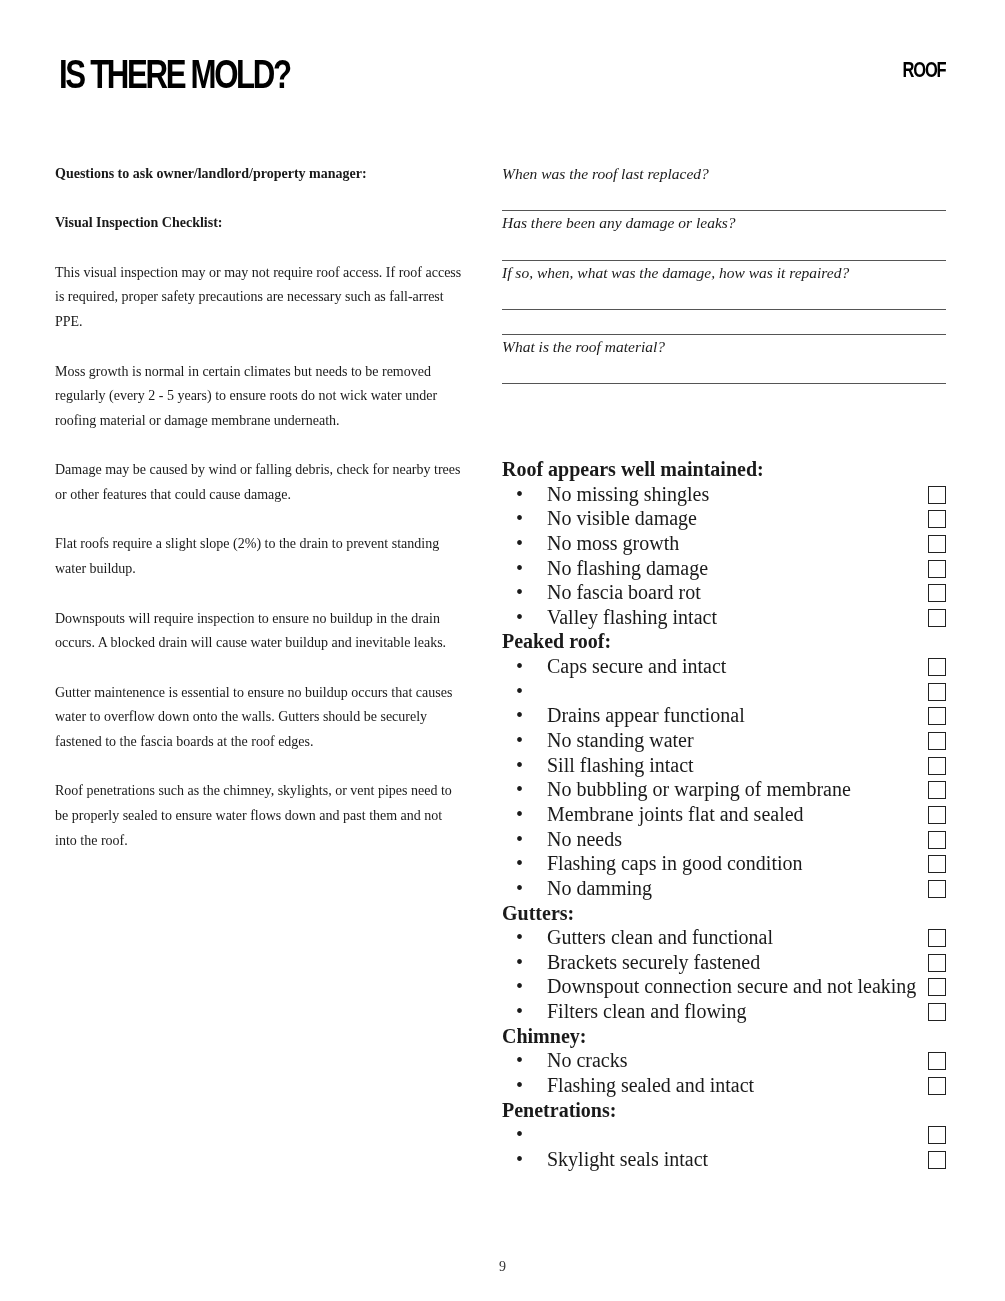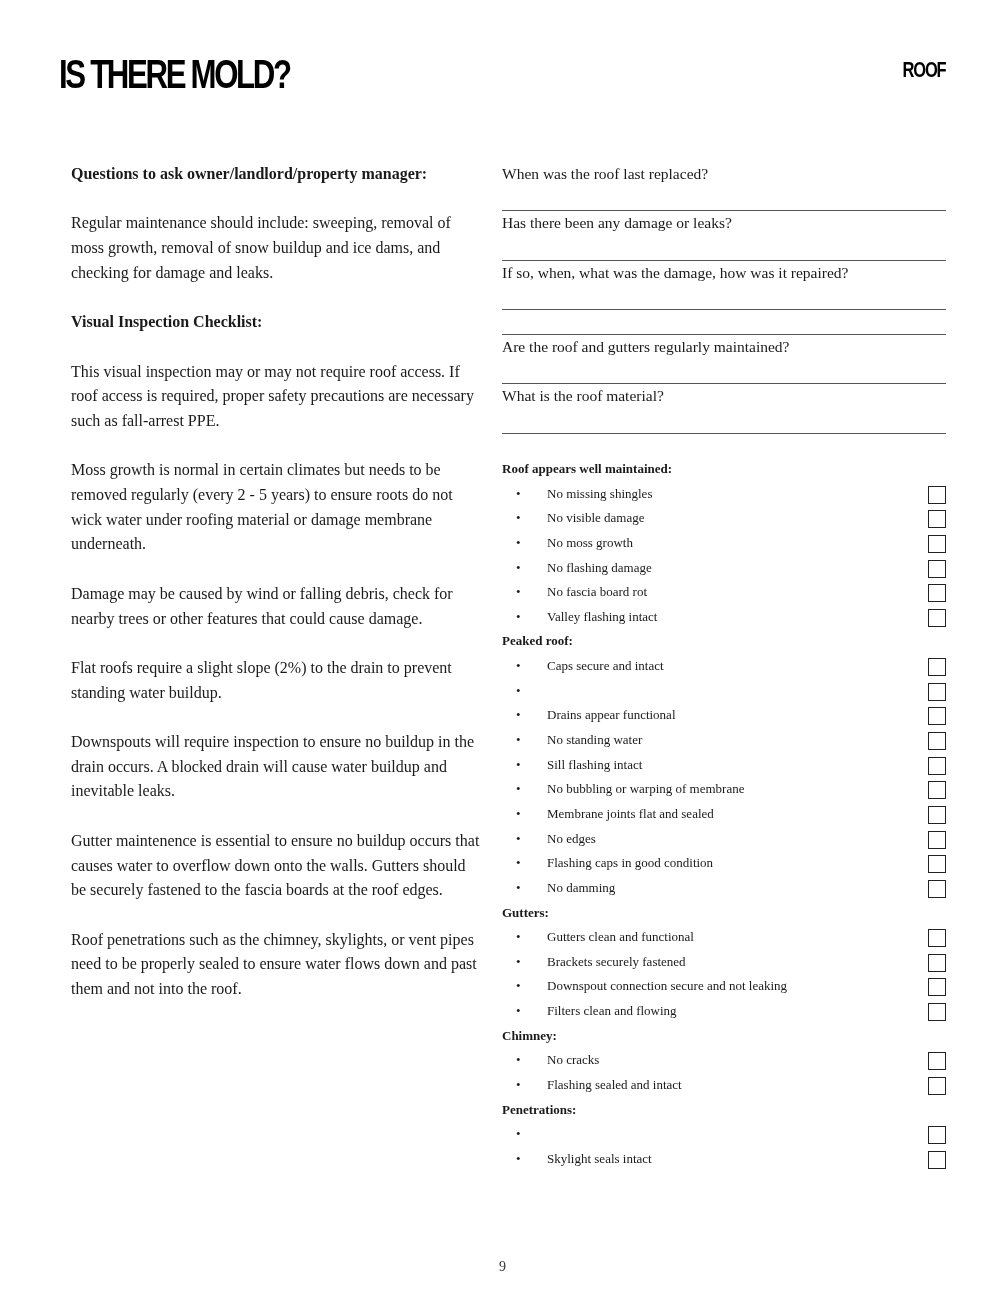--- a/index.html
+++ b/index.html
@@ -9,47 +9,46 @@
     font-family: "Liberation Sans", sans-serif; font-weight: 700;
     font-size: 40px; line-height: 44px; letter-spacing: -3px;
     transform: scaleX(0.78); transform-origin: left top; color: #000;
   }
   .section-tag {
     position: absolute; right: 59px; top: 58px;
     font-family: "Liberation Sans", sans-serif; font-weight: 700;
     font-size: 22px; line-height: 24px; letter-spacing: -1.5px;
     transform: scaleX(0.75); transform-origin: right top; color: #000;
   }
-  .col-left { position: absolute; left: 71px; top: 162px; width: 410px; font-size: 16px; line-height: 24.7px; }
+  .col-left { position: absolute; left: 55px; top: 162px; width: 410px; font-size: 14px; line-height: 24.7px; }
   .col-left p { margin: 0 0 24.7px 0; }
   .col-left .bold { font-weight: 700; }
   .col-left .checklist-heading { margin-top: 24.6px; font-family: Liberation Serif, serif; }
 
   .col-right { position: absolute; left: 502px; top: 162px; width: 444px; font-size: 15.5px; line-height: 24.7px; }
   .question { position: relative; }
-  .question-text { height: 24.7px; }
+  .question-text { height: 24.7px; font-style: italic; }
   .answer-line { height: 24.7px; border-bottom: 1px solid #555; box-sizing: border-box; }
   .answer-line.extra { height: 24.7px; }
-  .checklist { position: absolute; left: 502px; top: 457px; width: 444px; font-size: 13px; line-height: 24.65px; }
+  .checklist { position: absolute; left: 502px; top: 457px; width: 444px; font-size: 20px; line-height: 24.65px; }
   .cl-heading { font-weight: 700; height: 24.65px; }
   .cl-item { position: relative; height: 24.65px; }
   .cl-bullet { position: absolute; left: 14px; top: 0; }
   .cl-label { position: absolute; left: 45px; top: 0; }
   .cl-box { position: absolute; right: 0; top: 4px; width: 16px; height: 16px; border: 1.6px solid #222; background: #fff; cursor: pointer; }
   .page-number { position: absolute; left: 0; width: 1005px; top: 1259px; text-align: center; font-size: 14px; color: #333; }
 </style>
 </head>
 <body>
 
 <div class="page-title">IS THERE MOLD?</div>
 <div class="section-tag">ROOF</div>
 
 <div class="col-left">
   <p class="bold">Questions to ask owner/landlord/property manager:</p>
-  <p>Regular maintenance should include: sweeping, removal of moss growth, removal of snow buildup and ice dams, and checking for damage and leaks.</p>
   <p class="bold checklist-heading">Visual Inspection Checklist:</p>
   <p>This visual inspection may or may not require roof access. If roof access is required, proper safety precautions are necessary such as fall-arrest PPE.</p>
   <p>Moss growth is normal in certain climates but needs to be removed regularly (every 2 - 5 years) to ensure roots do not wick water under roofing material or damage membrane underneath.</p>
   <p>Damage may be caused by wind or falling debris, check for nearby trees or other features that could cause damage.</p>
   <p>Flat roofs require a slight slope (2%) to the drain to prevent standing water buildup.</p>
   <p>Downspouts will require inspection to ensure no buildup in the drain occurs. A blocked drain will cause water buildup and inevitable leaks.</p>
   <p>Gutter maintenence is essential to ensure no buildup occurs that causes water to overflow down onto the walls. Gutters should be securely fastened to the fascia boards at the roof edges.</p>
   <p>Roof penetrations such as the chimney, skylights, or vent pipes need to be properly sealed to ensure water flows down and past them and not into the roof.</p>
 </div>
 
@@ -61,24 +60,20 @@
     <div class="question">
       <div class="question-text">Has there been any damage or leaks?</div>
       <div class="answer-line"></div>
     </div>
     <div class="question">
       <div class="question-text">If so, when, what was the damage, how was it repaired?</div>
       <div class="answer-line"></div>
       <div class="answer-line extra"></div>
     </div>
     <div class="question">
-      <div class="question-text">Are the roof and gutters regularly maintained?</div>
-      <div class="answer-line"></div>
-    </div>
-    <div class="question">
       <div class="question-text">What is the roof material?</div>
       <div class="answer-line"></div>
     </div>
   </div>
 
 <div class="checklist" id="checklist">
     <div class="cl-heading">Roof appears well maintained:</div>
     <div class="cl-item">
       <span class="cl-bullet">•</span>
       <span class="cl-label">No missing shingles</span>
@@ -139,21 +134,21 @@
       <span class="cl-label">No bubbling or warping of membrane</span>
       <span class="cl-box"></span>
     </div>
     <div class="cl-item">
       <span class="cl-bullet">•</span>
       <span class="cl-label">Membrane joints flat and sealed</span>
       <span class="cl-box"></span>
     </div>
     <div class="cl-item">
       <span class="cl-bullet">•</span>
-      <span class="cl-label">No edges</span>
+      <span class="cl-label">No needs</span>
       <span class="cl-box"></span>
     </div>
     <div class="cl-item">
       <span class="cl-bullet">•</span>
       <span class="cl-label">Flashing caps in good condition</span>
       <span class="cl-box"></span>
     </div>
     <div class="cl-item">
       <span class="cl-bullet">•</span>
       <span class="cl-label">No damming</span>

